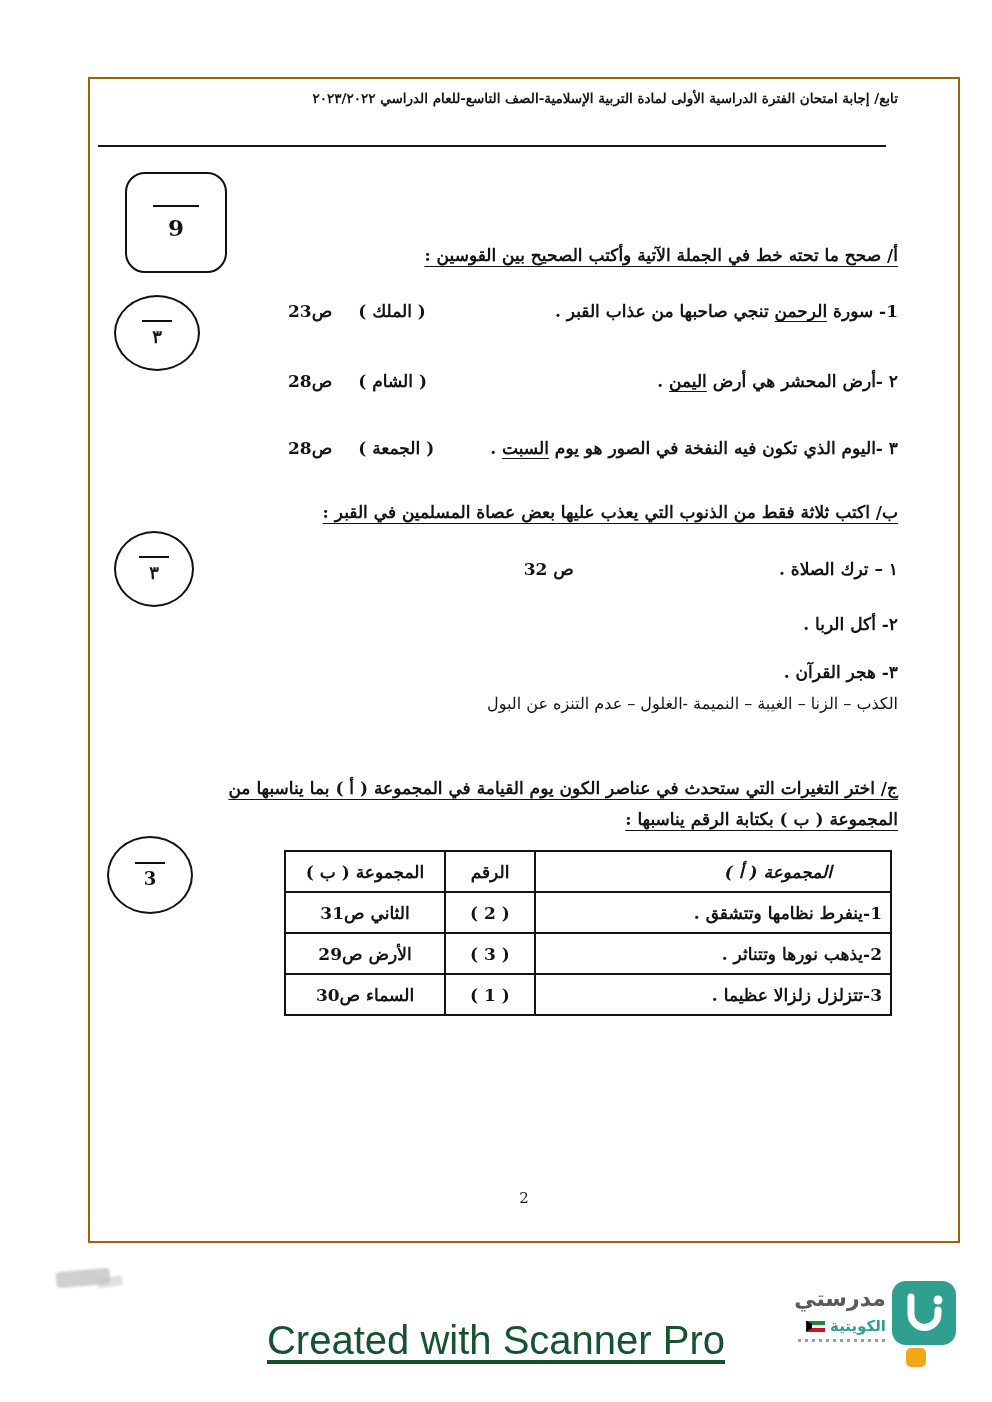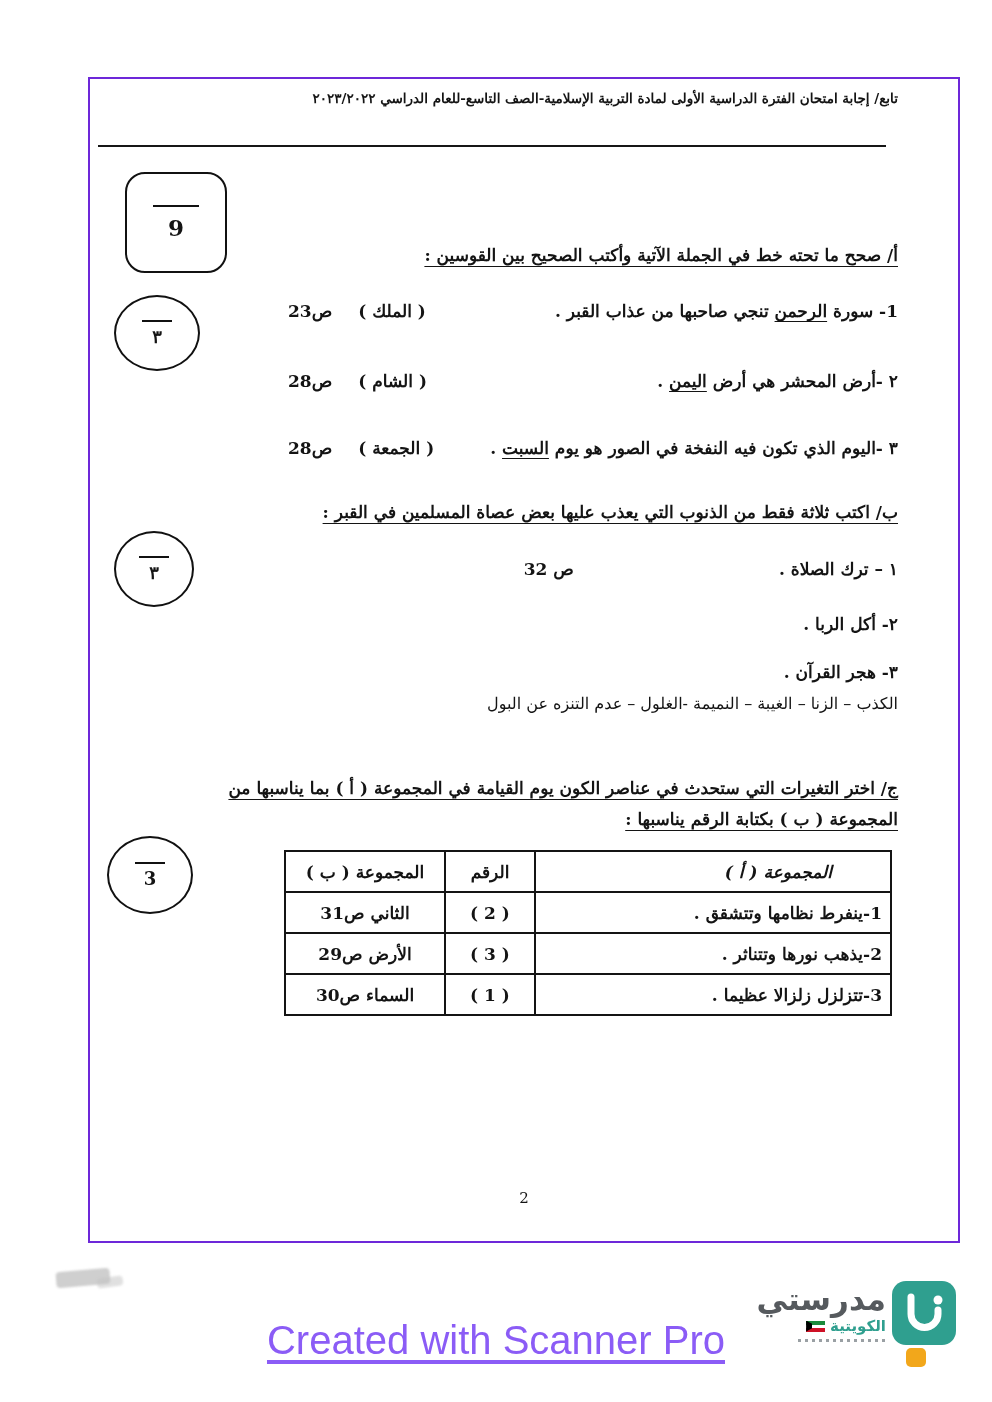--- a/index.html
+++ b/index.html
@@ -1,18 +1,18 @@
 <!DOCTYPE html>
 <html><head>
 <meta charset="utf-8">
 <style>
   html,body{margin:0;padding:0;background:#ffffff;}
   .canvas{position:relative;width:992px;height:1402px;background:#fff;overflow:hidden;
           font-family:"DejaVu Serif","Liberation Serif",serif;color:#141414;}
-  .page{position:absolute;left:88px;top:77px;width:872px;height:1166px;border:2px solid #6d28d9;
+  .page{position:absolute;left:88px;top:77px;width:872px;height:1166px;border:2px solid #a16207;
         box-sizing:border-box;direction:rtl;background:#fff;}
   .hdr{position:absolute;top:11px;right:60px;font-size:13.5px;font-weight:bold;white-space:nowrap;}
   .hdr-line{position:absolute;top:66px;left:8px;width:788px;border-top:2px solid #161616;}
   .qtitle{position:absolute;top:86px;right:60px;font-size:19px;font-weight:bold;
           text-decoration:underline;text-underline-offset:5px;}
   .scorebox{position:absolute;top:93px;left:35px;width:98px;height:97px;border:2px solid #111;
             border-radius:20px;display:flex;flex-direction:column;align-items:center;justify-content:center;gap:7px;}
   .bar{border-top:2.5px solid #111;}
   .scorebox .bar{width:46px;}
   .scorebox .val{font-size:23px;font-weight:bold;}
@@ -36,28 +36,28 @@
   .match td,.match th{border:2px solid #141414;height:41px;padding:0 8px;box-sizing:border-box;overflow:hidden;}
   .col-a{width:356px;text-align:right;}
   th.col-a{padding-right:58px;font-style:italic;}
   .col-num{width:90px;text-align:center;}
   .col-b{width:160px;text-align:center;}
   .pagenum{position:absolute;top:1110px;left:0;right:0;text-align:center;font-size:15px;direction:ltr;}
   .smudge{position:absolute;border-radius:4px;filter:blur(1px);}
   .smudge.s1{left:56px;top:1270px;width:54px;height:16px;background:#a8a8a8;opacity:.55;transform:rotate(-5deg);}
   .smudge.s2{left:97px;top:1277px;width:26px;height:10px;background:#c3c3c3;opacity:.5;transform:rotate(-8deg);}
   .scanner{position:absolute;top:1318px;left:0;width:100%;text-align:center;
-           font-family:"Liberation Sans","DejaVu Sans",sans-serif;font-size:40px;color:#8b5cf6;
+           font-family:"Liberation Sans","DejaVu Sans",sans-serif;font-size:40px;color:#14532d;
            text-decoration:underline;text-underline-offset:6px;}
   .logo{position:absolute;top:1281px;right:36px;width:182px;height:92px;
         font-family:"DejaVu Sans","Liberation Sans",sans-serif;}
   .logo-icon{position:absolute;top:0;right:0;width:64px;height:64px;}
   .logo-orange{position:absolute;top:67px;right:30px;width:20px;height:19px;border-radius:5px;background:#f2a71b;}
   .logo-text{position:absolute;top:2px;right:70px;text-align:right;direction:rtl;}
-  .logo-name{font-size:31px;font-weight:bold;color:#565a5e;line-height:32px;white-space:nowrap;text-align:center;}
+  .logo-name{font-size:22px;font-weight:bold;color:#565a5e;line-height:32px;white-space:nowrap;text-align:center;}
   .logo-sub{display:flex;align-items:center;gap:5px;margin-top:2px;color:#2f9f8f;font-size:15px;font-weight:bold;}
   .flag{width:19px;height:11px;position:relative;flex:0 0 auto;
         background:linear-gradient(#1a8a3b 0 33%,#ffffff 33% 66%,#ce1126 66% 100%);}
   .flag:before{content:"";position:absolute;left:0;top:0;width:6px;height:11px;background:#000;
         clip-path:polygon(0 0,100% 30%,100% 70%,0 100%);}
   .logo-dots{margin-top:4px;height:3px;width:88px;
         background:repeating-linear-gradient(90deg,#9aa0a4 0 3px,transparent 3px 7px);}
 </style>
 </head>
 <body>

